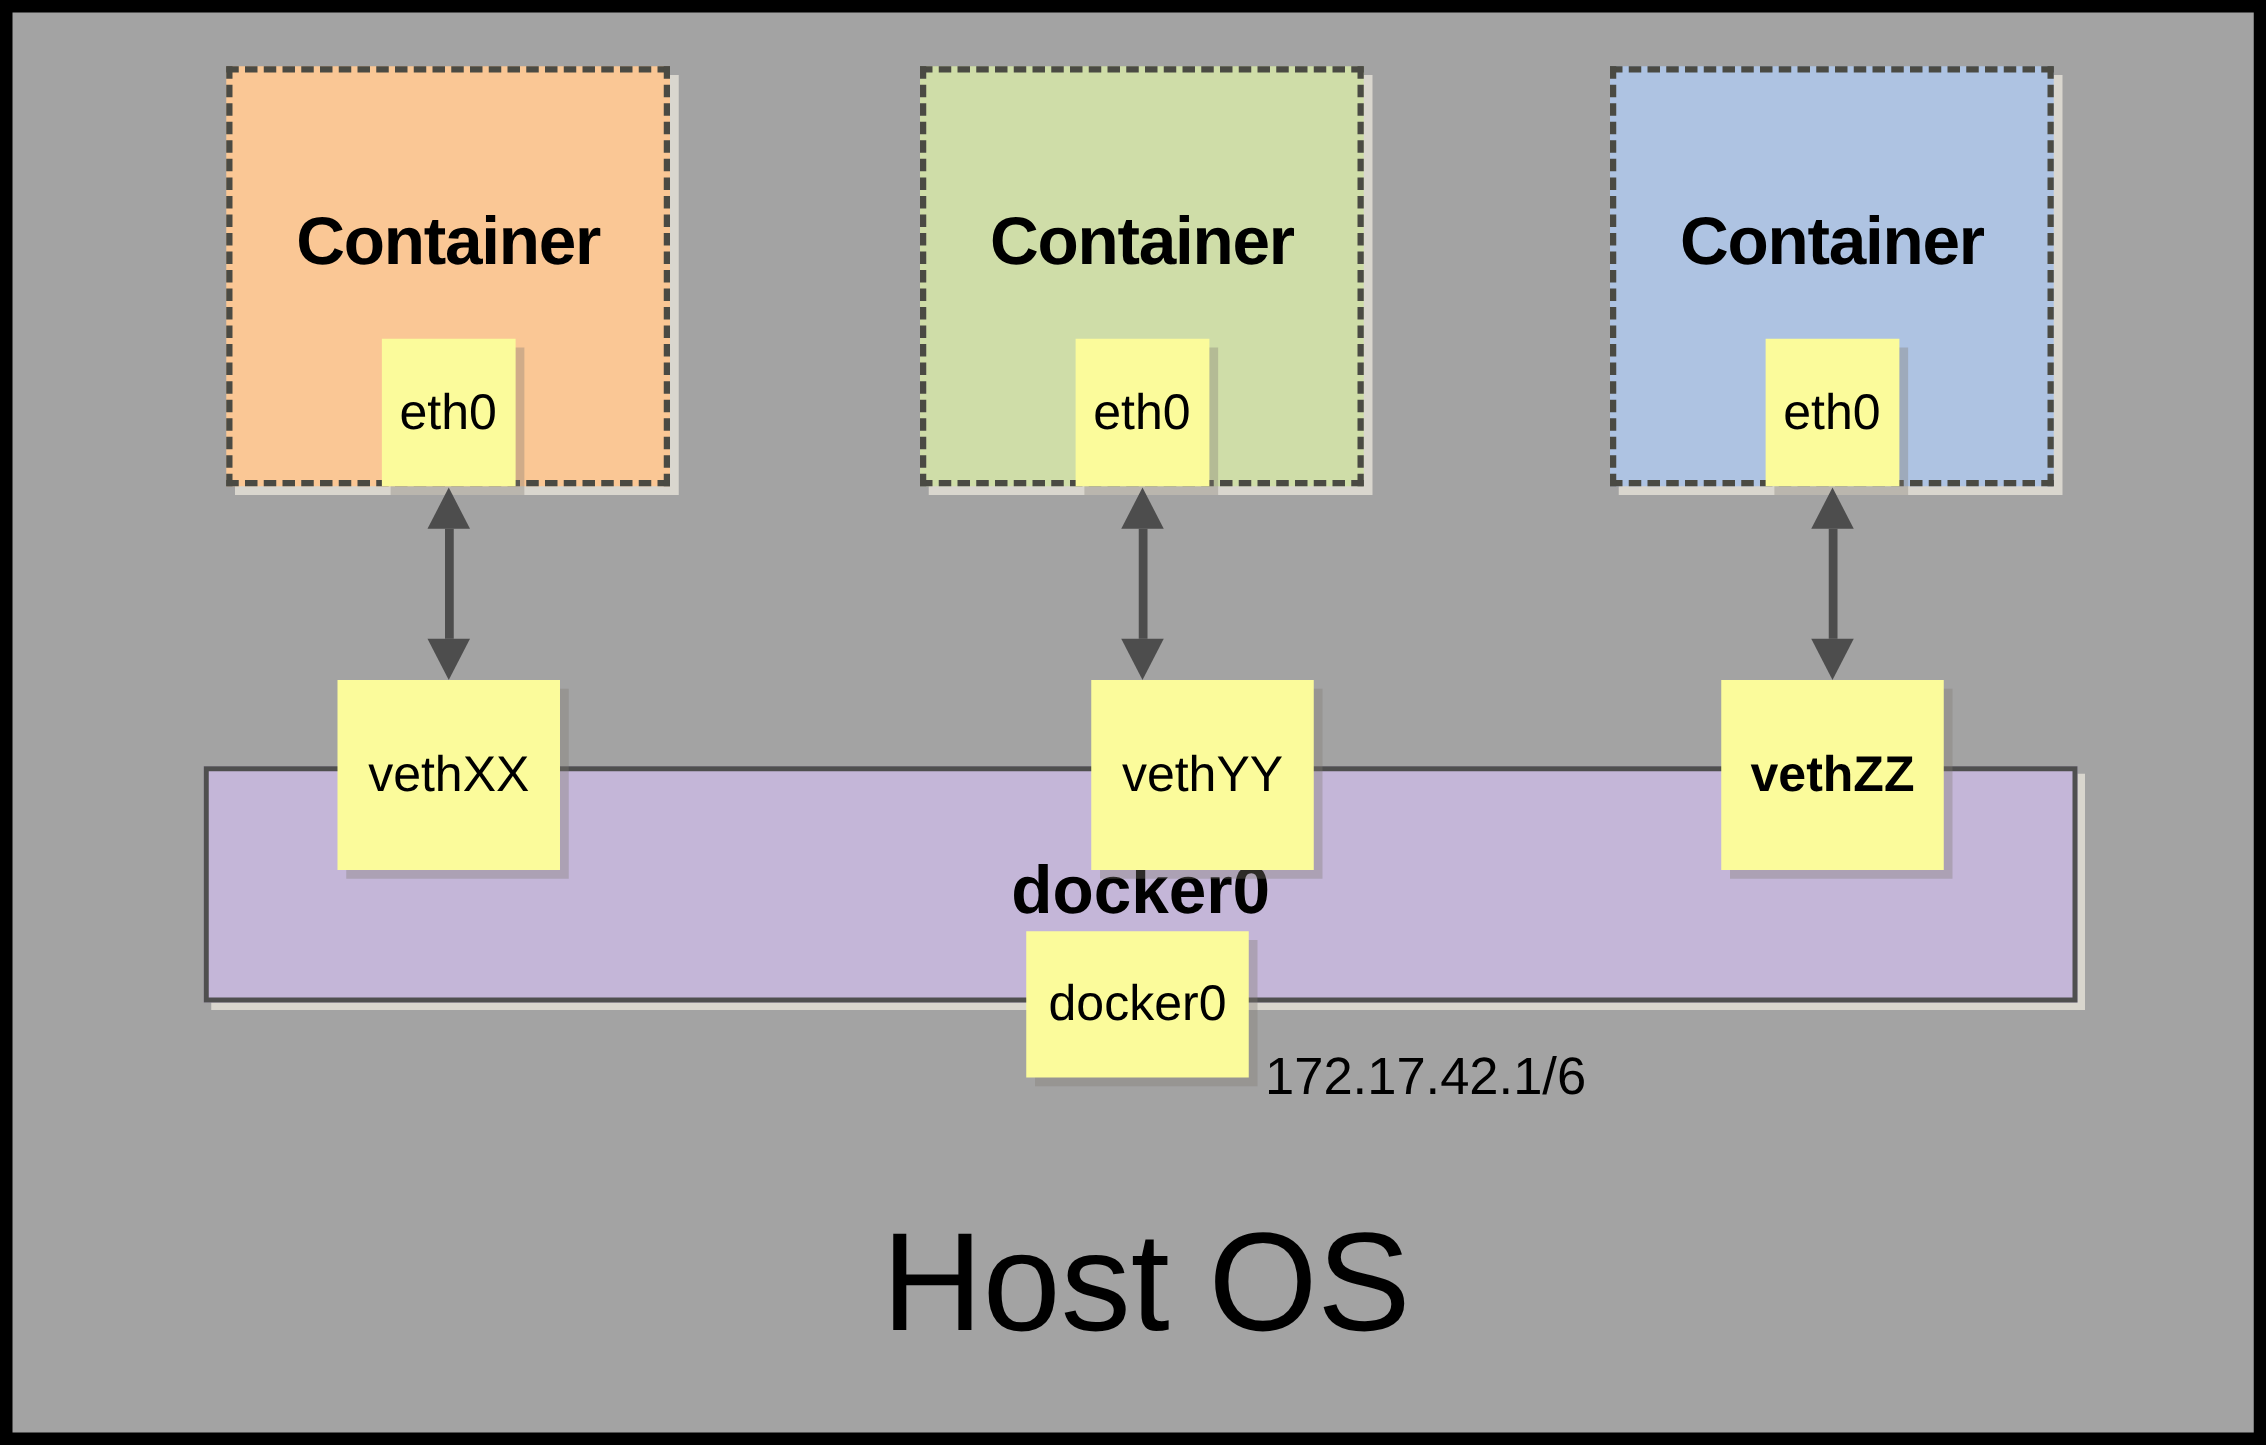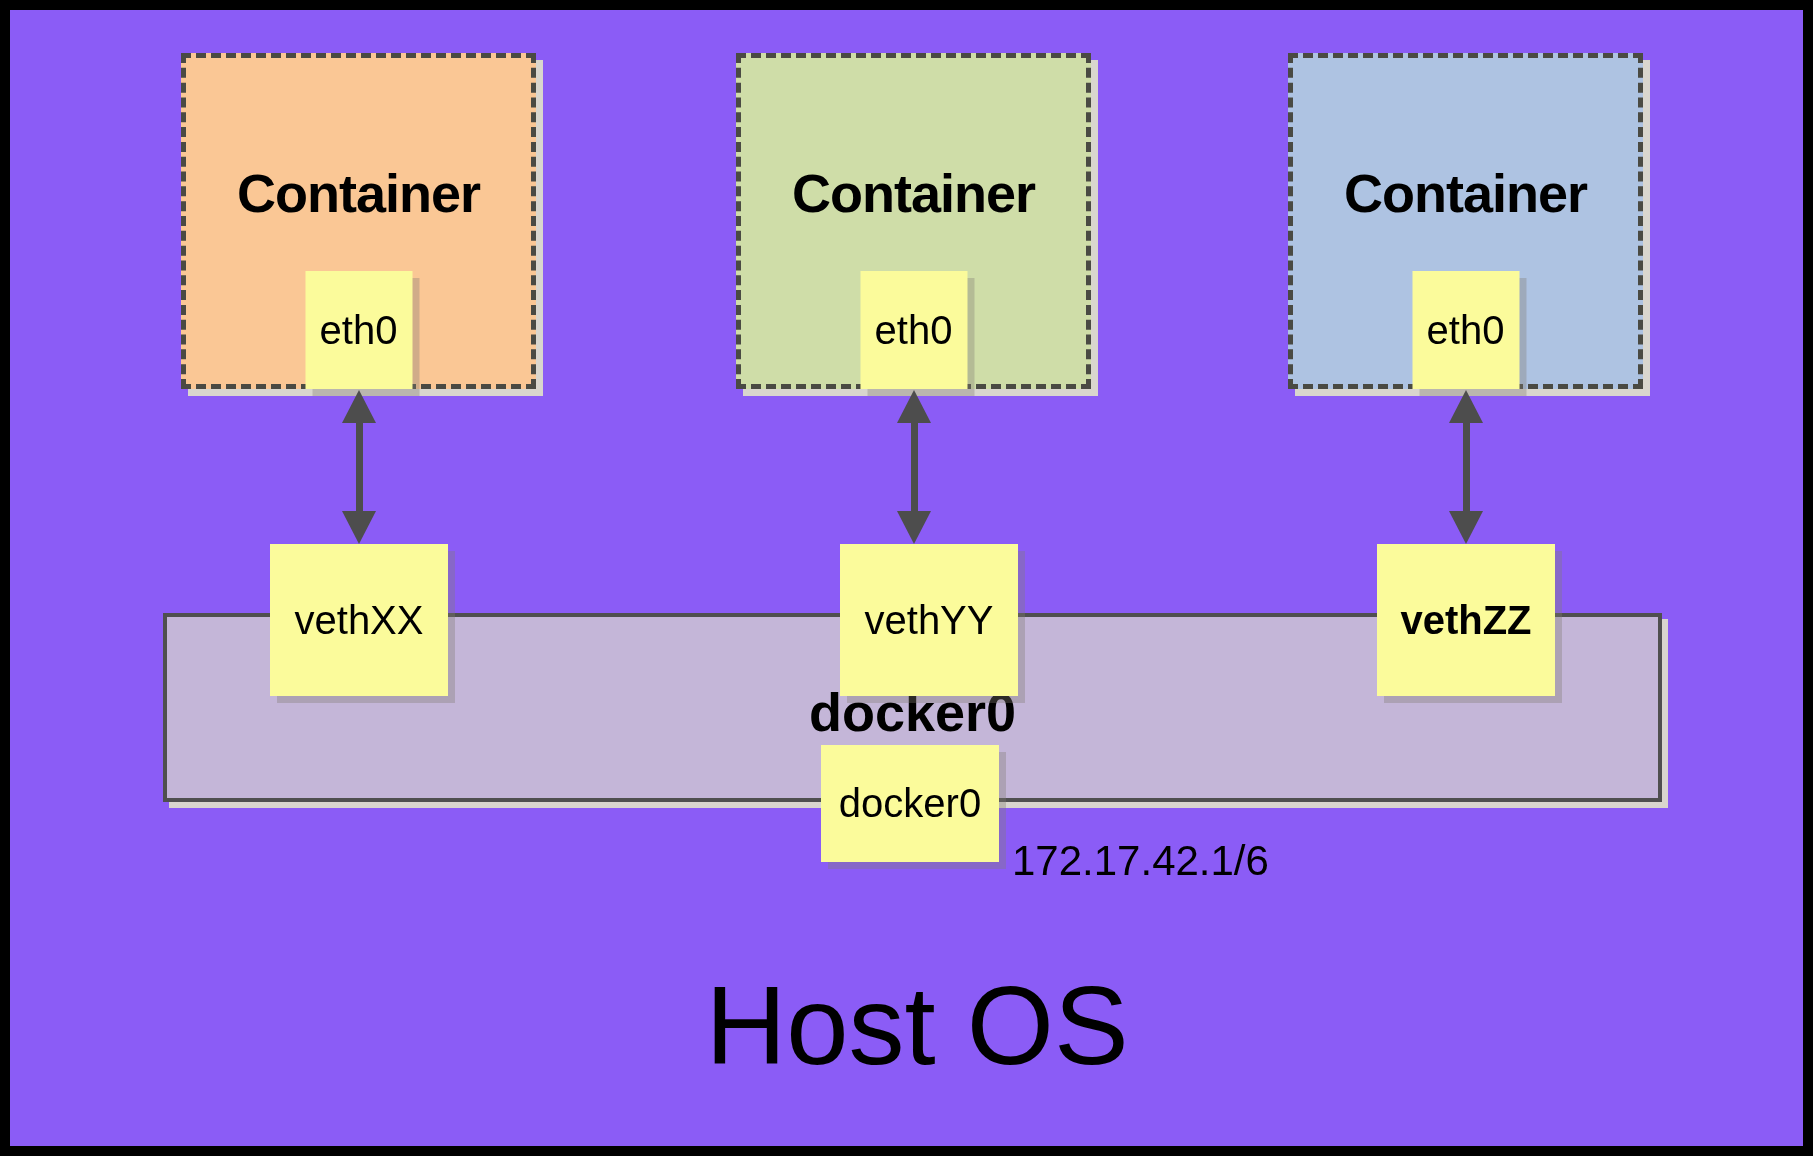--- a/index.html
+++ b/index.html
@@ -1,18 +1,18 @@
 <!DOCTYPE html>
 <html><head>
 <meta charset="utf-8">
 <style>
   html,body { margin:0; padding:0; background:#ffffff; }
   .canvas {
     position:relative; width:1813px; height:1156px; box-sizing:border-box;
-    background:#8b5cf6; border:10px solid #000;
+    background:#a3a3a3; border:10px solid #000;
     font-family:"Liberation Sans", sans-serif; color:#000; overflow:hidden;
   }
   .container-box {
     position:absolute; top:43px; width:355px; height:336px; box-sizing:border-box;
     border:5px dashed #4a4a43; box-shadow:7px 7px 0 #d9d6ce;
     display:flex; align-items:center; justify-content:center;
   }
   .pos-c1 { left:171px; } .pos-c2 { left:726px; } .pos-c3 { left:1278px; }
   .container-title { font-size:54px; font-weight:bold; letter-spacing:-1px; margin-top:-56px; }
   .note {
@@ -25,21 +25,21 @@
   }
   .arrow {
     position:absolute; top:380px; height:154px; width:36px;
     display:flex; flex-direction:column; align-items:center; z-index:1;
   }
   .pos-a1 { left:331px; } .pos-a2 { left:886px; } .pos-a3 { left:1438px; }
   .arrow-head-up   { width:0; height:0; border-left:17px solid transparent; border-right:17px solid transparent; border-bottom:33px solid #4d4d4d; }
   .arrow-head-down { width:0; height:0; border-left:17px solid transparent; border-right:17px solid transparent; border-top:33px solid #4d4d4d; }
   .arrow-shaft { width:7px; flex:1; background:#4d4d4d; }
   .veth-note { position:absolute; top:534px; width:178px; height:152px; z-index:3; }
-  .pos-v1 { left:260px; } .pos-v2 { left:830px; } .pos-v3 { left:1367px;font-weight:bold; }
+  .pos-v1 { left:260px; } .pos-v2 { left:863px; } .pos-v3 { left:1367px;font-weight:bold; }
   .bridge-bar {
     position:absolute; left:153px; top:603px; width:1499px; height:189px; box-sizing:border-box;
     background:#C4B6D8; border:4px solid #4f4f4f; box-shadow:6px 6px 0 #d9d6ce; z-index:2;
   }
   .bridge-label {
     position:absolute; left:0; right:0; top:64px; text-align:center;
     font-size:54px; font-weight:bold;
   }
   .docker-note { position:absolute; left:811px; top:735px; width:178px; height:117px; z-index:3; }
   .bridge-ip { position:absolute; left:1002px; top:827px; font-size:42px; z-index:3; }

